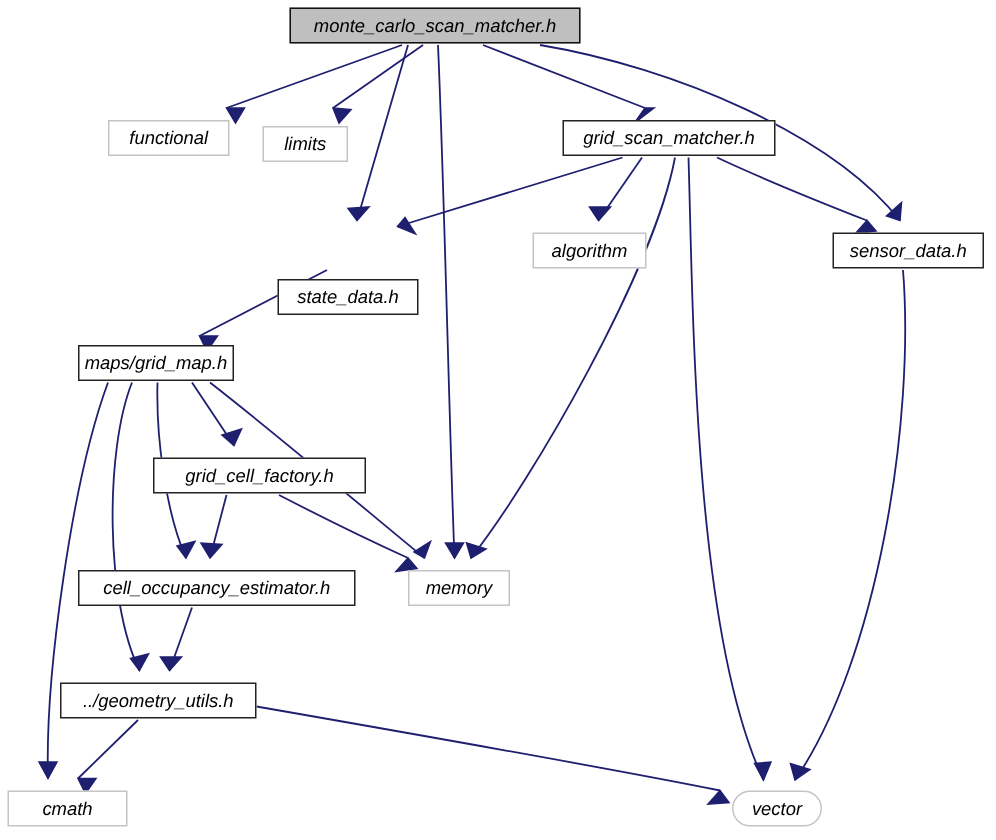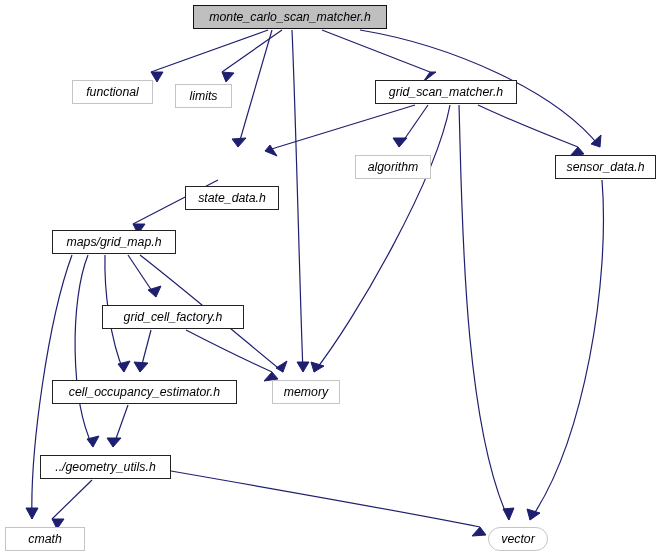--- a/index.html
+++ b/index.html
@@ -87,21 +87,21 @@
     </div>
     <div class="node hdr" style="left: 185px; top: 155px; width: 94px; height: 24px; margin-top: 31px;">
       <span class="lbl">state_data.h</span>
     </div>
     <div class="node sys" style="left: 355px; top: 155px; width: 76px; height: 24px;">
       <span class="lbl">algorithm</span>
     </div>
     <div class="node hdr" style="left: 555px; top: 155px; width: 101px; height: 24px;">
       <span class="lbl">sensor_data.h</span>
     </div>
-    <div class="node hdr" style="left: 52px; top: 230px; width: 124px; height: 24px;">
+    <div class="node hdr" style="left: 52px; top: 230px; width: 104px; height: 24px;">
       <span class="lbl">maps/grid_map.h</span>
     </div>
     <div class="node hdr" style="left: 102px; top: 305px; width: 142px; height: 24px;">
       <span class="lbl">grid_cell_factory.h</span>
     </div>
     <div class="node hdr" style="left: 52px; top: 380px; width: 185px; height: 24px;">
       <span class="lbl">cell_occupancy_estimator.h</span>
     </div>
     <div class="node sys" style="left: 272px; top: 380px; width: 68px; height: 24px;">
       <span class="lbl">memory</span>

